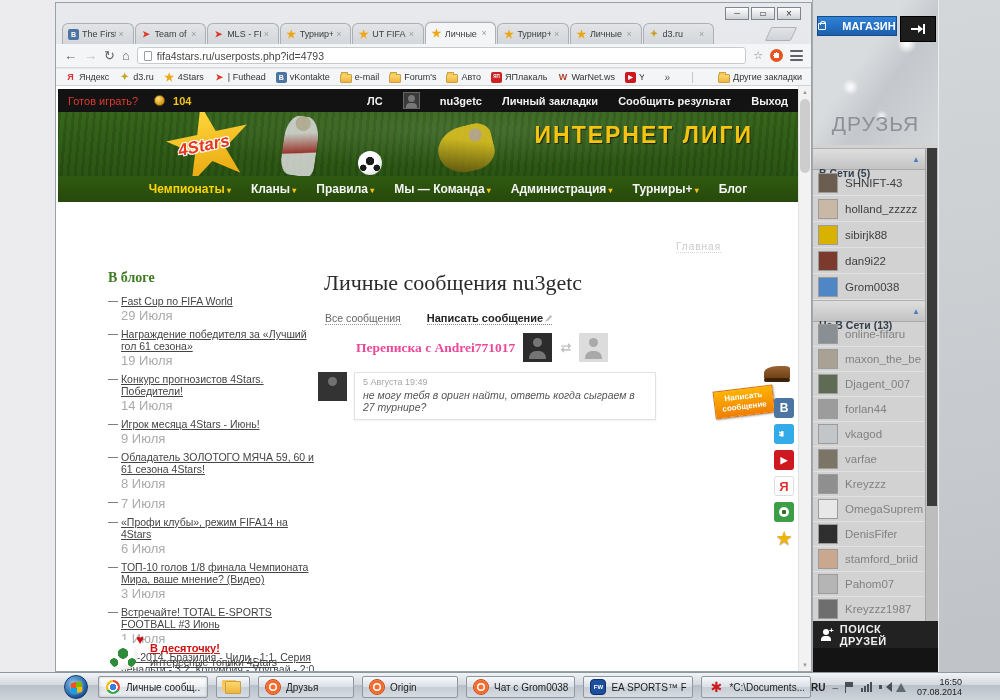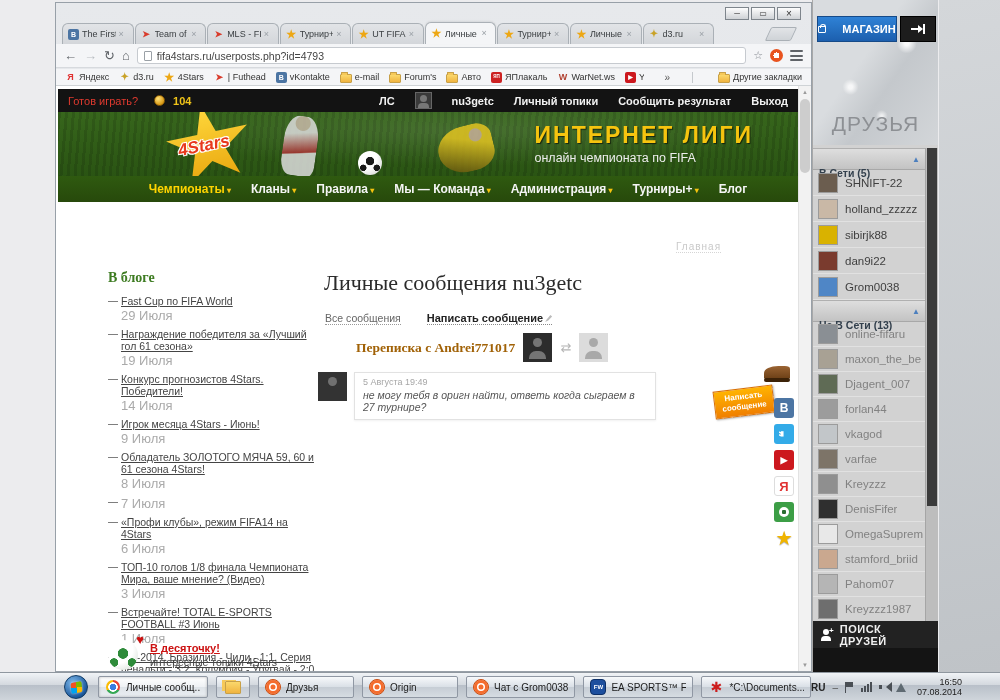--- a/index.html
+++ b/index.html
@@ -142,21 +142,21 @@
   .promo-s { font-size:10.5px; color:#444; text-decoration:underline; margin-top:2px; }
 
   
   .pm { position:absolute; left:260px; top:68px; width:410px; }
   .pm-title { font-family:"Liberation Serif",serif; font-size:22px; color:#2b2b2b; padding-left:6px; }
   .pm-links { display:flex; gap:26px; align-items:center; margin-top:16px; padding-left:7px; }
   .pm-all { font-size:10.5px; color:#666; border-bottom:1px dotted #999; }
   .pm-write { font-size:11px; font-weight:bold; color:#222; border-bottom:1px dotted #888; }
   .pencil { width:7px; height:7px; margin-left:2px; display:inline-block; background:#bbb; clip-path:polygon(0 100%,25% 60%,75% 0,100% 20%,45% 80%); }
   .thread { display:flex; align-items:center; gap:8px; margin-top:8px; padding-left:38px; }
-  .thread-t { font-family:"Liberation Serif",serif; font-weight:bold; font-size:13.5px; color:#a16207; }
+  .thread-t { font-family:"Liberation Serif",serif; font-weight:bold; font-size:13.5px; color:#ec4899; }
   .av { flex:none; width:29px; height:29px; background:#2c2c2c; position:relative; }
   .av::before { content:""; position:absolute; left:50%; top:5px; width:9px; height:9px; margin-left:-4.5px; border-radius:50%; background:rgba(255,255,255,.35); }
   .av::after { content:""; position:absolute; left:50%; bottom:3px; width:17px; height:8px; margin-left:-8.5px; border-radius:7px 7px 0 0; background:rgba(255,255,255,.35); }
   .av.light { background:#dcdcdc; } .av.light::before,.av.light::after { background:#a9a9a9; }
   .xchg { color:#b5b5b5; font-size:13px; }
   .msg-row { display:flex; gap:7px; margin-top:10px; }
   .msg-av { flex:none; width:29px; height:29px; background:#333; position:relative; }
   .msg-av::before { content:""; position:absolute; left:50%; top:5px; width:9px; height:9px; margin-left:-4.5px; border-radius:50%; background:rgba(255,255,255,.3); }
   .bubble { width:302px; background:#fff; border:1px solid #e2e2e2; box-shadow:0 1px 2px rgba(0,0,0,.06); padding:4px 8px 6px; }
   .bubble-time { font-size:9px; color:#a6a6a6; }
@@ -178,21 +178,21 @@
   .soc[data-icon="star"]{background:transparent;} .soc[data-icon="star"]::before{content:"★";color:#f0b400;font-size:17px;text-shadow:0 1px 1px rgba(0,0,0,.3);}
 
   
   .origin { position:absolute; left:812px; top:0; width:126px; height:672px; background:#d2d2d2; border-left:1px solid #a8a8a8; }
   .o-top { position:absolute; left:0; top:0; width:100%; height:145px;
     background:
       radial-gradient(circle at 30% 60%, rgba(255,255,255,.8) 0 2px, transparent 8px),
       radial-gradient(circle at 75% 30%, rgba(255,255,255,.9) 0 2px, transparent 10px),
       radial-gradient(circle at 55% 80%, rgba(255,255,255,.7) 0 1px, transparent 6px),
       linear-gradient(125deg,#d9dcdf 40%,#c4c8cc 60%,#d3d6d9); }
-  .store-btn { position:absolute; left:4px; top:16px; width:80px; height:26px; background:linear-gradient(#2f82d6,#1c5fae);
+  .store-btn { position:absolute; left:4px; top:16px; width:80px; height:20px; background:linear-gradient(#2f82d6,#1c5fae);
     border:1px solid #164a88; display:flex; align-items:center; justify-content:center; gap:16px;
     color:#fff; font-weight:bold; font-size:11px; }
   .store-ico { width:8px; height:7px; border:1px solid #fff; border-radius:0 0 1px 1px; position:relative; }
   .store-ico::before { content:""; position:absolute; left:1px; top:-3px; width:4px; height:3px; border:1px solid #fff; border-bottom:none; border-radius:3px 3px 0 0; }
   .exit-btn { position:absolute; left:87px; top:16px; width:36px; height:26px; background:#1d1d1d; border:1px solid #000;
     display:flex; align-items:center; justify-content:center; }
   .exit-ico { position:relative; width:14px; height:10px; border-right:2px solid #fff; }
   .exit-ico::before { content:""; position:absolute; left:0; top:4px; width:8px; height:2px; background:#fff; }
   .exit-ico::after { content:""; position:absolute; left:7px; top:1px; border:4px solid transparent; border-left:5px solid #fff; }
   .friends-title { position:absolute; left:0; top:112px; width:100%; text-align:center; font-size:21px; color:#8d9094; letter-spacing:1px; }
@@ -419,35 +419,34 @@
     <div class="site">
 
       <div class="s-topbar">
         <span class="ready-q">Готов играть?</span>
         <span class="coin"></span>
         <span class="coins">104</span>
         <div class="tb-right">
           <span class="tb-link">ЛС</span>
           <span class="tb-avatar"></span>
           <span class="tb-link">nu3getc</span>
-          <span class="tb-link">Личный топики</span>
+          <span class="tb-link">Личный закладки</span>
           <span class="tb-link">Сообщить результат</span>
           <span class="tb-link">Выход</span>
         </div>
       </div>
 
       <div class="banner">
         <div class="star-big"></div>
         <div class="logo-txt">4Stars</div>
         <div class="player p1"></div>
         <div class="player p2"></div>
         <div class="ball"></div>
         <div class="banner-right">
           <div class="banner-title">ИНТЕРНЕТ ЛИГИ</div>
-          <div class="banner-sub">онлайн чемпионата по FIFA</div>
         </div>
       </div>
 
       <div class="s-nav">
   <span class="nav-item">Чемпионаты</span>
 
   <span class="nav-item">Кланы</span>
 
   <span class="nav-item">Правила</span>
 
@@ -583,21 +582,21 @@
   </div>
   <div class="friends-title">ДРУЗЬЯ</div>
 
   <div class="sec-head online">
     <span class="sec-label">В Сети (5)</span>
     <span class="sec-tri">▲</span>
   </div>
   <div class="flist online">
   <div class="friend">
     <span class="f-av" style="background: rgb(107, 93, 79);"></span>
-    <span class="f-name">SHNIFT-22</span>
+    <span class="f-name">SHNIFT-43</span>
   </div>
 
   <div class="friend">
     <span class="f-av" style="background: rgb(201, 184, 166);"></span>
     <span class="f-name">holland_zzzzz</span>
   </div>
 
   <div class="friend">
     <span class="f-av" style="background: rgb(217, 178, 0);"></span>
     <span class="f-name">sibirjk88</span>
@@ -648,27 +647,27 @@
     <span class="f-av" style="background: rgb(125, 116, 104);"></span>
     <span class="f-name">varfae</span>
   </div>
 
   <div class="friend">
     <span class="f-av" style="background: rgb(143, 143, 143);"></span>
     <span class="f-name">Kreyzzz</span>
   </div>
 
   <div class="friend">
+    <span class="f-av" style="background: rgb(232, 232, 232);"></span>
+    <span class="f-name">OmegaSuprem</span>
+  </div>
+
+  <div class="friend">
     <span class="f-av" style="background: rgb(47, 47, 47);"></span>
     <span class="f-name">DenisFifer</span>
-  </div>
-
-  <div class="friend">
-    <span class="f-av" style="background: rgb(232, 232, 232);"></span>
-    <span class="f-name">OmegaSuprem</span>
   </div>
 
   <div class="friend">
     <span class="f-av" style="background: rgb(202, 168, 143);"></span>
     <span class="f-name">stamford_briid</span>
   </div>
 
   <div class="friend">
     <span class="f-av" style="background: rgb(181, 181, 181);"></span>
     <span class="f-name">Pahom07</span>

